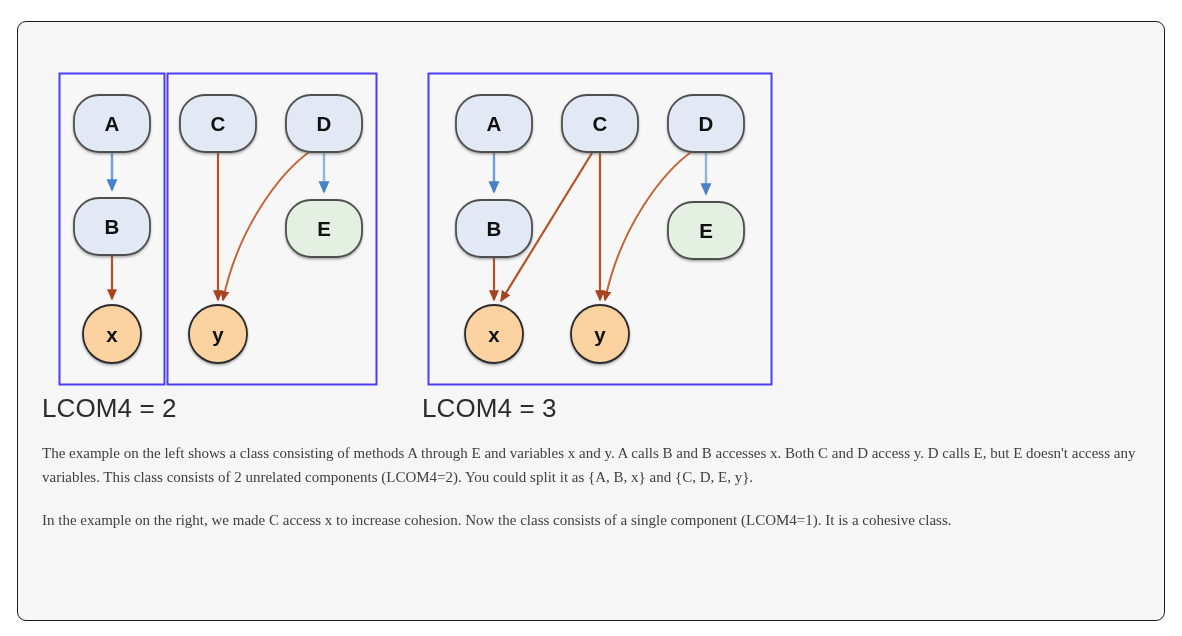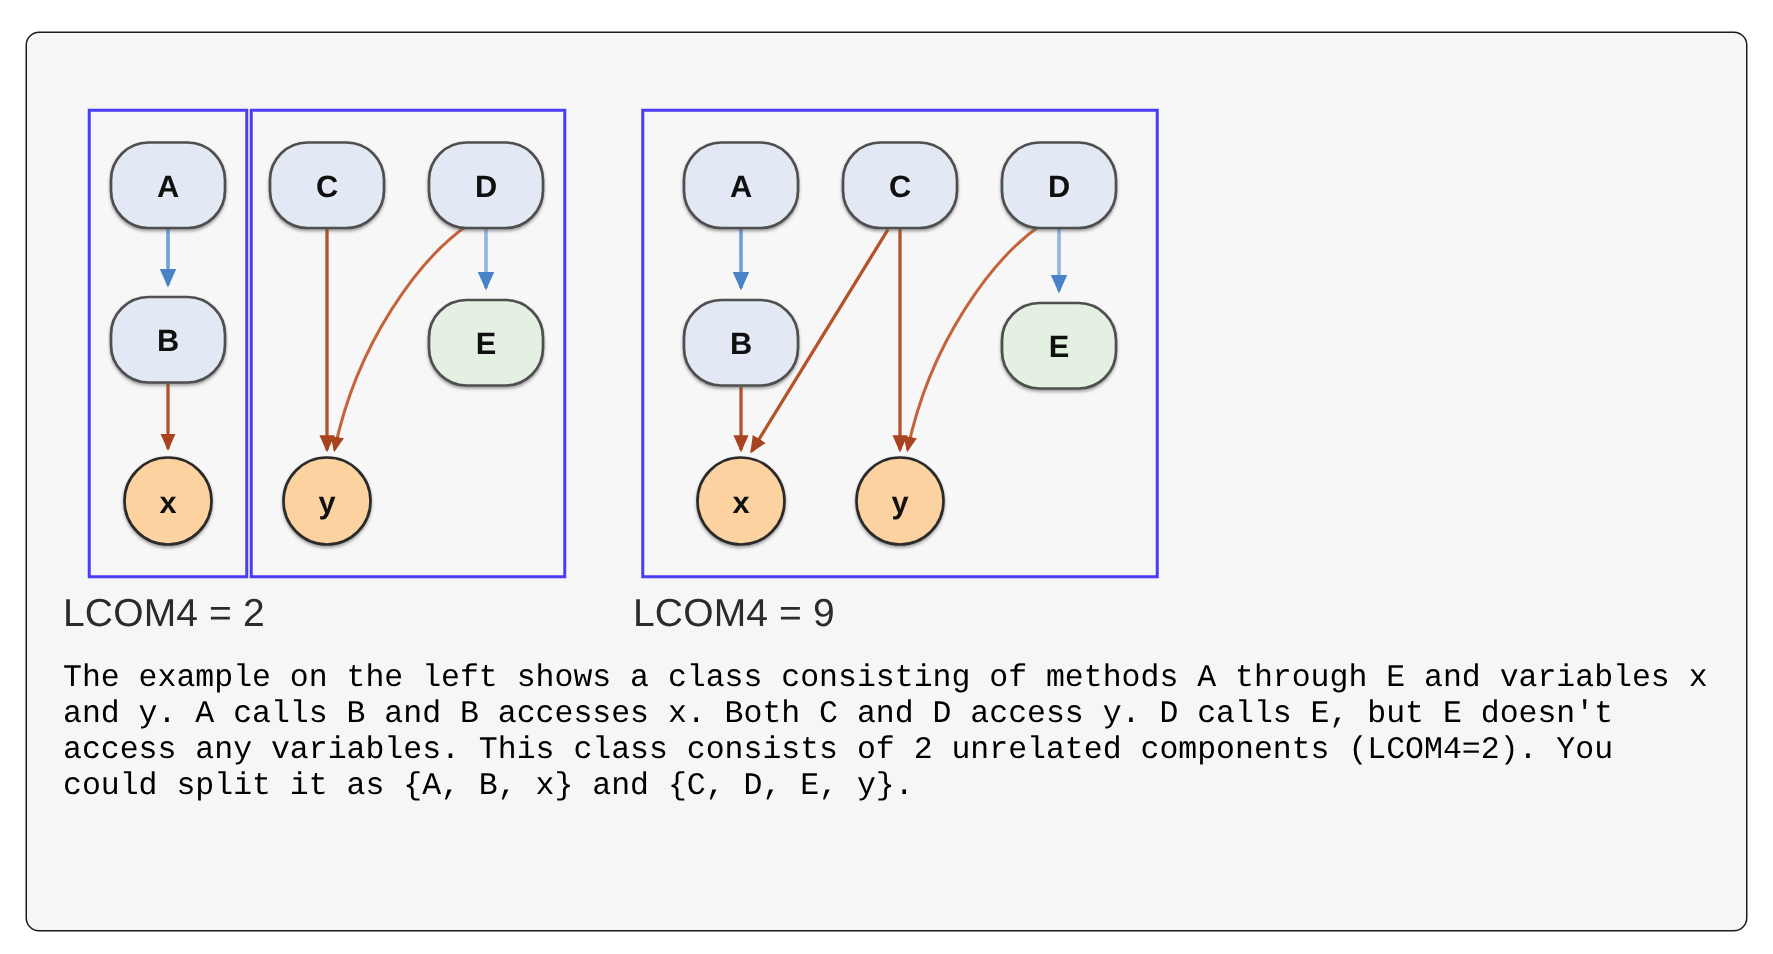--- a/index.html
+++ b/index.html
@@ -64,24 +64,24 @@
 
   
   #prose {
     position: absolute;
     left: 24px;
     top: 419px;
     width: 1100px;
   }
   #prose p {
     margin: 0 0 19px 0;
-    font-family: Liberation Mono, monospace;
-    font-size: 21px;
+    font-family: Liberation Serif, serif;
+    font-size: 15px;
     line-height: 24px;
-    color: #000000;
+    color: #404040;
   }
   #prose p:last-child { margin-bottom: 0; }
 </style>
 </head>
 <body>
 
 <div id="page">
   <div id="card">
 
     <div id="diagram-area">
@@ -205,20 +205,21 @@
           <g>
             <circle cx="582" cy="312" r="29" fill="#fbd2a0" stroke="#2a2a2a" stroke-width="1.8" filter="url(#node-shadow)"></circle>
             <text x="582" y="320" text-anchor="middle" font-family="Liberation Sans, sans-serif" font-size="20.5" font-weight="bold" fill="#101010">y</text>
           </g>
         </g>
       </svg>
     </div>
 
     <div class="caption" id="caption-left">LCOM4 = 2</div>
 
-    <div class="caption" id="caption-right">LCOM4 = 9</div>
+    <div class="caption" id="caption-right">LCOM4 = 3</div>
 
     <div id="prose">
       <p>The example on the left shows a class consisting of methods A through E and variables x and y. A calls B and B accesses x. Both C and D access y. D calls E, but E doesn't access any variables. This class consists of 2 unrelated components (LCOM4=2). You could split it as {A, B, x} and {C, D, E, y}.</p>
+      <p>In the example on the right, we made C access x to increase cohesion. Now the class consists of a single component (LCOM4=1). It is a cohesive class.</p>
     </div>
 
   </div>
 </div>
 
 </body></html>

